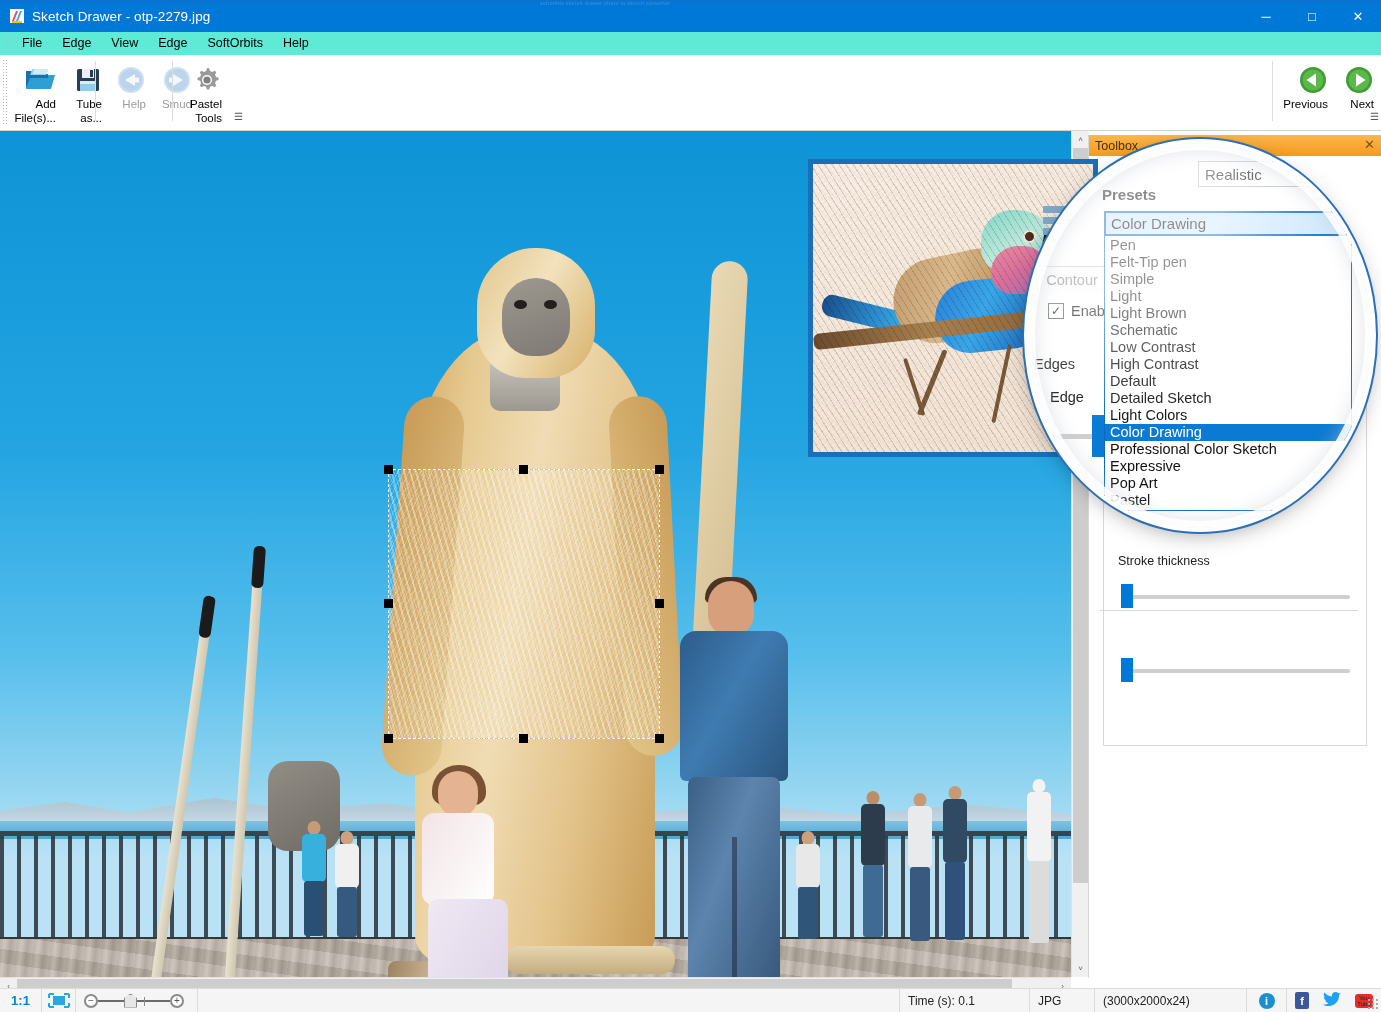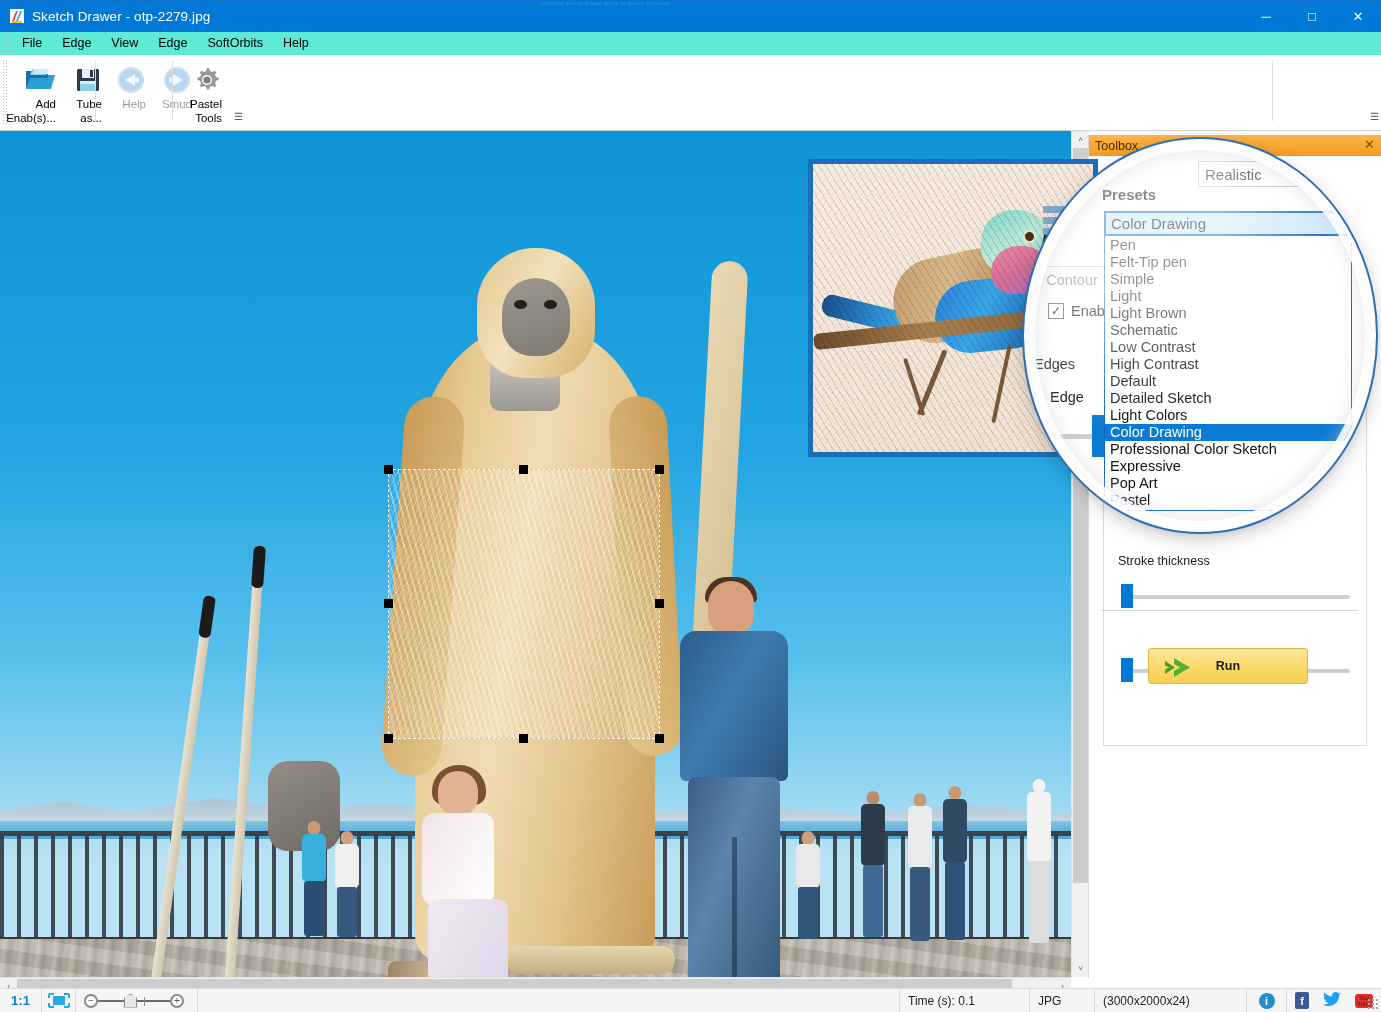--- a/index.html
+++ b/index.html
@@ -517,21 +517,21 @@
       <div class="tb-btn">
         <div class="ico">
           <svg width="32" height="26" viewBox="0 0 32 26">
             <path d="M2 22 L6 8 L31 8 L27 22 Z" fill="#2e9fd4"></path>
             <path d="M2 22 L2 4 L12 4 L14 7 L24 7 L24 11 L6 11 Z" fill="#1c6fa8"></path>
             <rect x="9" y="2" width="16" height="6" fill="#8fd4f0" transform="skewX(-20)"></rect>
             <path d="M11 2 h14 v5 h-14 z" fill="#cfe9f7" transform="skewX(-20)"></path>
           </svg>
         </div>
         <div class="lab">Add</div>
-        <div class="lab">Enab(s)...</div>
+        <div class="lab">File(s)...</div>
       </div>
 
       <div class="tb-btn">
         <div class="ico">
           <svg width="28" height="28" viewBox="0 0 28 28">
             <rect x="3" y="3" width="22" height="22" rx="1.5" fill="#2b3e50"></rect>
             <rect x="8" y="3" width="12" height="9" fill="#e9eff4"></rect>
             <rect x="16" y="4" width="3" height="7" fill="#2b3e50"></rect>
             <rect x="6" y="15" width="16" height="10" fill="#8fd0e8"></rect>
             <rect x="6" y="15" width="16" height="3" fill="#d8eef7"></rect>
@@ -580,20 +580,42 @@
             <circle cx="15" cy="15" r="3.6" fill="#7f7f7f"></circle>
           </svg>
         </div>
         <div class="lab">Pastel</div>
         <div class="lab">Tools</div>
       </div>
     </div>
     <div class="tb-overflow" style="left:234px; top:56px;">☰</div>
 
     <div class="tb-sep" style="left:1272px;"></div>
+    <div class="tb-group" style="left:1276px;">
+      <div class="tb-btn" style="width:52px">
+        <div class="ico">
+          <svg width="30" height="30" viewBox="0 0 30 30">
+            <circle cx="15" cy="15" r="13" fill="#3f9e32"></circle>
+            <circle cx="15" cy="15" r="10.5" fill="#5cb84a"></circle>
+            <path d="M18 8.5 L8.5 15 L18 21.5 Z" fill="#ffffff"></path>
+          </svg>
+        </div>
+        <div class="lab">Previous</div>
+      </div>
+      <div class="tb-btn" style="width:46px">
+        <div class="ico">
+          <svg width="30" height="30" viewBox="0 0 30 30">
+            <circle cx="15" cy="15" r="13" fill="#3f9e32"></circle>
+            <circle cx="15" cy="15" r="10.5" fill="#5cb84a"></circle>
+            <path d="M12 8.5 L21.5 15 L12 21.5 Z" fill="#ffffff"></path>
+          </svg>
+        </div>
+        <div class="lab">Next</div>
+      </div>
+    </div>
     <div class="tb-overflow" style="left:1370px; top:56px;">☰</div>
   </div>
 
   <div class="canvas-wrap">
     <div class="photo">
       <div class="sky"></div>
       <div class="mountain-band"></div>
       <div class="sea"></div>
       <div class="railing"></div>
       <div class="deck"></div>
@@ -715,29 +737,20 @@
       <div class="slider-track" style="left:1127px; top:513px; width:222px; left:39px;"></div>
       <div class="slider-thumb" style="left:32px; top:502px;"></div>
 
       <div class="fld-label" style="left:29px; top:398px;">Stroke thickness</div>
       <div class="slider-track" style="left:39px; top:439px; width:222px;"></div>
       <div class="slider-thumb" style="left:32px; top:428px;"></div>
     </div>
   </div>
   <div class="hr-dot"></div>
 
-  <div class="run-btn">
-    <span class="arr">
-      <svg width="34" height="21" viewBox="0 0 34 21">
-        <path d="M2 4 L12 10.5 L2 17 L2 12.5 L6 10.5 L2 8.5 Z" fill="#4a9c2e"></path>
-        <path d="M11 1 L27 10.5 L11 20 L11 14 L17 10.5 L11 7 Z" fill="#57b033"></path>
-      </svg>
-    </span>
-    <span>Run</span>
-  </div>
 
   <div class="preview">
     <div class="bird-paper"></div>
     <div class="bird">
       <div class="bird-tail"></div>
       <div class="bird-body"></div>
       <div class="bird-wing"></div>
       <div class="bird-head"></div>
       <div class="bird-throat"></div>
       <div class="bird-beak"></div>

